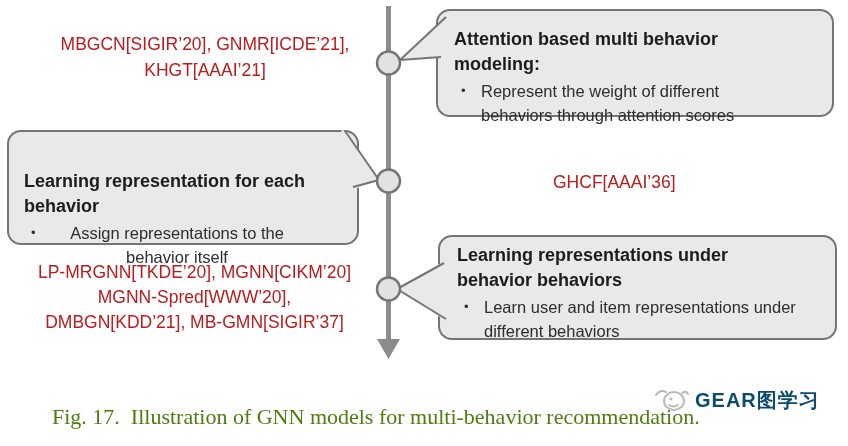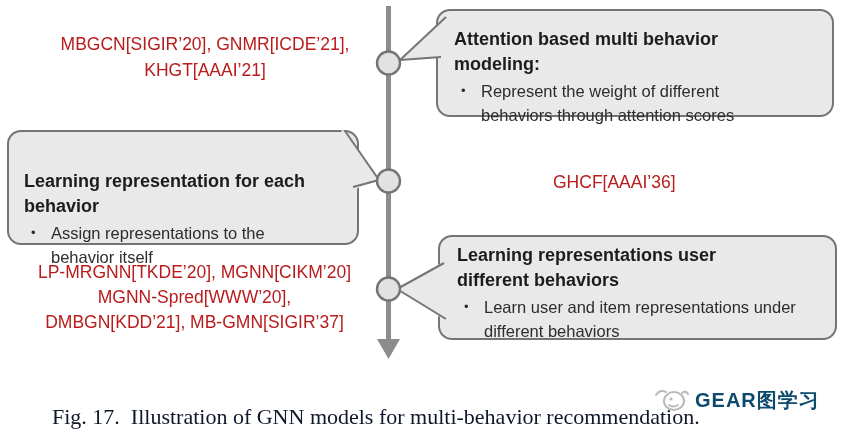--- a/index.html
+++ b/index.html
@@ -42,26 +42,26 @@
   .bullet-row {
     display: flex; align-items: flex-start;
     font-size: 16.5px; line-height: 24px; color: #2d2d2d; margin-top: 2px;
   }
   .bullet-marker {
     width: 27px; padding-left: 7px; box-sizing: border-box;
     font-size: 13px; line-height: 24px; color: #2d2d2d;
   }
   .bullet-text { flex: 0 1 auto; }
   .b1 .bullet-text { max-width: 302px; }
-  .b2 .bullet-text { max-width: 252px; }
+  .b2 .bullet-text { max-width: 252px; text-align: center; }
   .b3 .bullet-text { max-width: 312px; }
   .caption {
     position: absolute; left: 52px; top: 404px;
     font-family: "Liberation Serif", "DejaVu Serif", serif;
-    font-size: 22px; color: #0f172a; white-space: pre; z-index: 2;
+    font-size: 22px; color: #4d7c0f; white-space: pre; z-index: 2;
   }
   .watermark {
     position: absolute; left: 652px; top: 385px;
     display: flex; align-items: center; gap: 5px;
     color: #0c4a6e; font-size: 20px; font-weight: bold;
     letter-spacing: 1px; z-index: 3;
     text-shadow: 0 0 2px #ffffff;
   }
   .wm-icon { width: 38px; height: 30px; }
 </style>
@@ -123,21 +123,21 @@
 
   <div class="bubble-text b2">
     <div class="bubble-title">Learning representation for each behavior</div>
     <div class="bullet-row">
       <span class="bullet-marker">•</span>
       <span class="bullet-text">Assign representations to the behavior itself</span>
     </div>
   </div>
 
   <div class="bubble-text b3">
-    <div class="bubble-title">Learning representations user different behaviors</div>
+    <div class="bubble-title">Learning representations under behavior behaviors</div>
     <div class="bullet-row">
       <span class="bullet-marker">•</span>
       <span class="bullet-text">Learn user and item representations under different behaviors</span>
     </div>
   </div>
 
   <div class="caption">Fig. 17.  Illustration of GNN models for multi-behavior recommendation.</div>
 
   <div class="watermark">
     <svg class="wm-icon" viewBox="0 0 38 30">

